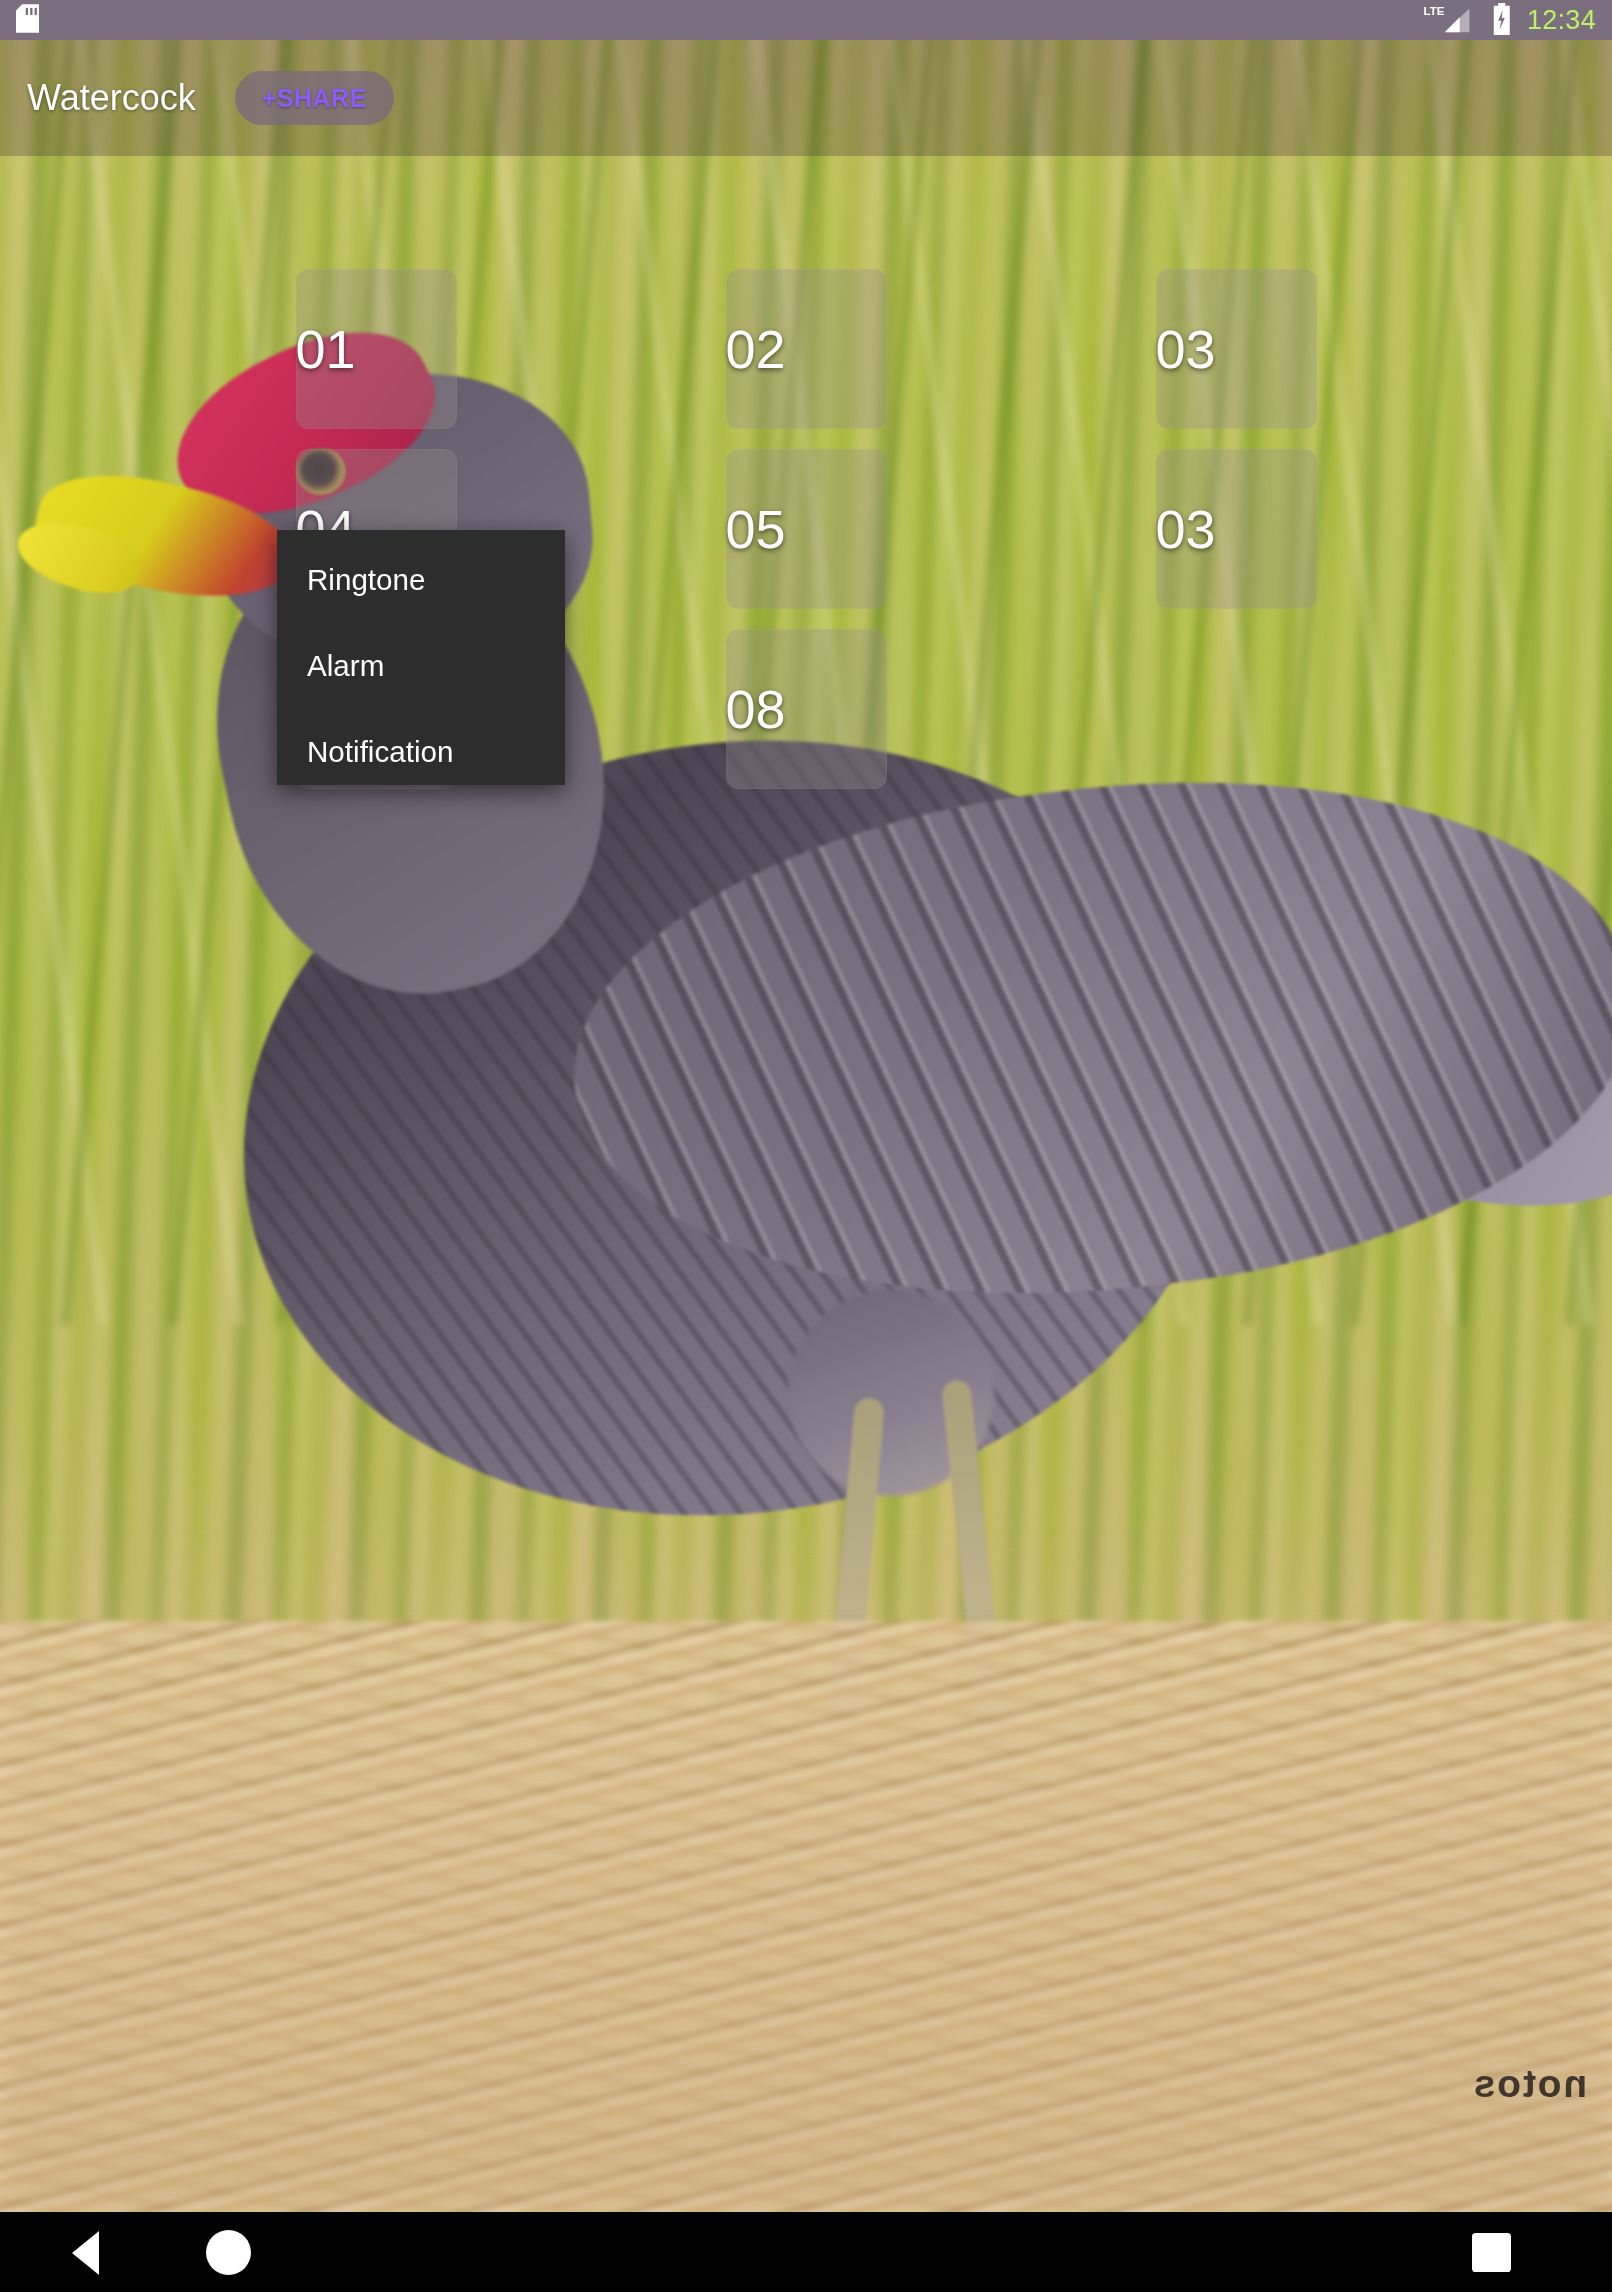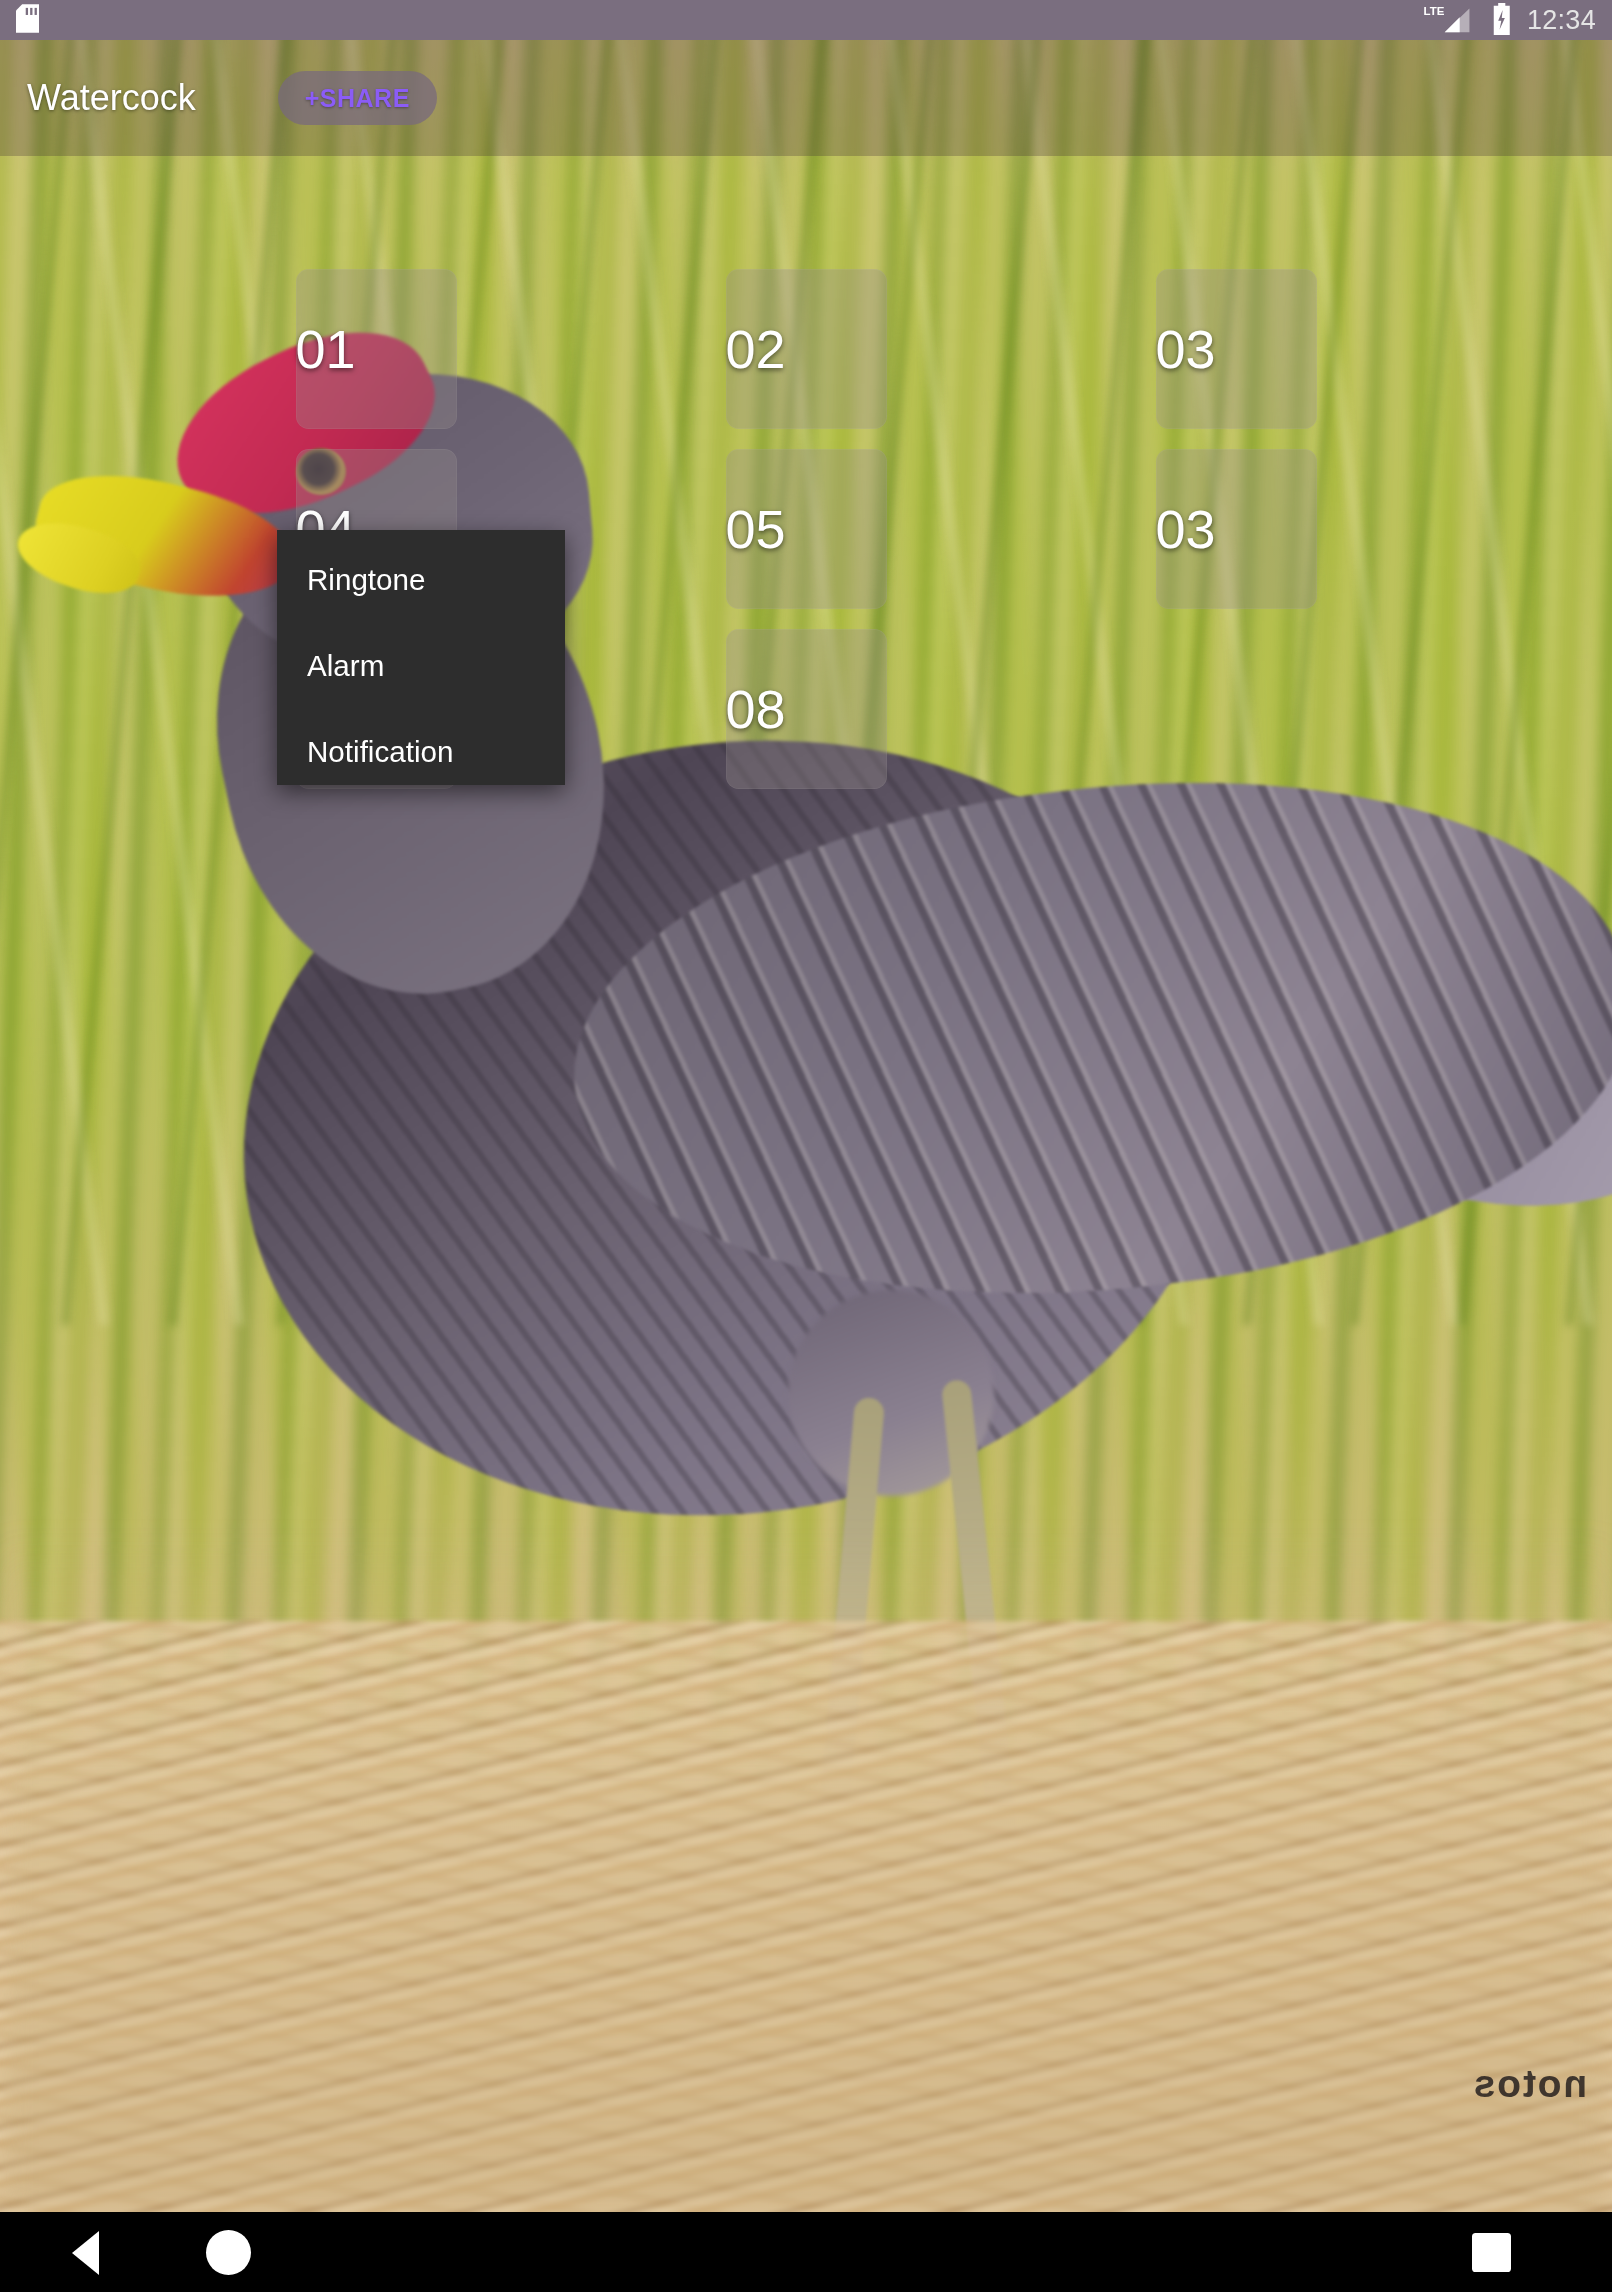--- a/index.html
+++ b/index.html
@@ -196,33 +196,32 @@
     position:absolute; left:0; top:0; width:1612px; height:40px;
     background:#7a6e7f;
     display:flex; align-items:center;
     padding:12px 16px;
     z-index:40;
   }
   #sbLeft { display:flex; align-items:center; gap:9px; }
   #sbRight { margin-left:auto; display:flex; align-items:center; gap:14.3px; }
   .sbIcon { display:block; }
   #clock {
-    color:#e5e5e5; font-size:27px; font-weight:400;
+    color:#bef264; font-size:27px; font-weight:400;
     font-family:"Liberation Sans", sans-serif;
     letter-spacing:0.3px; line-height:1;
   }
 
   
   #appbar {
     position:absolute; left:0; top:40px; width:1612px; height:116px;
     background:rgba(60,44,52,0.28);
     display:flex; align-items:center;
     padding-left:27px;
     z-index:30;
-    gap:43px;
   }
   #appTitle {
     color:#ffffff; font-size:36px; font-weight:400;
     text-shadow:0 0.9px 3.6px rgba(0,0,0,0.45);
     white-space:nowrap;
   }
   #shareBtn {
     margin-left:39px;
     background:rgba(120,106,124,0.75);
     color:#8b5cf6;

